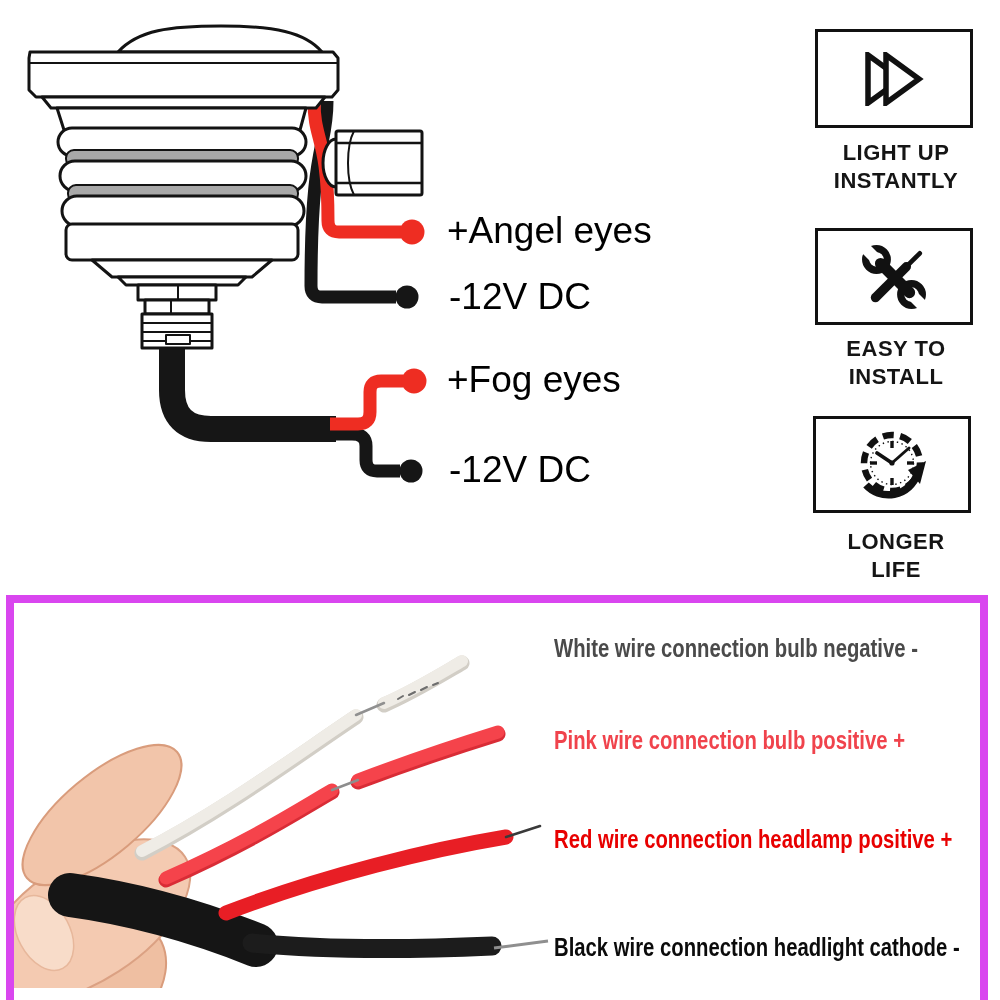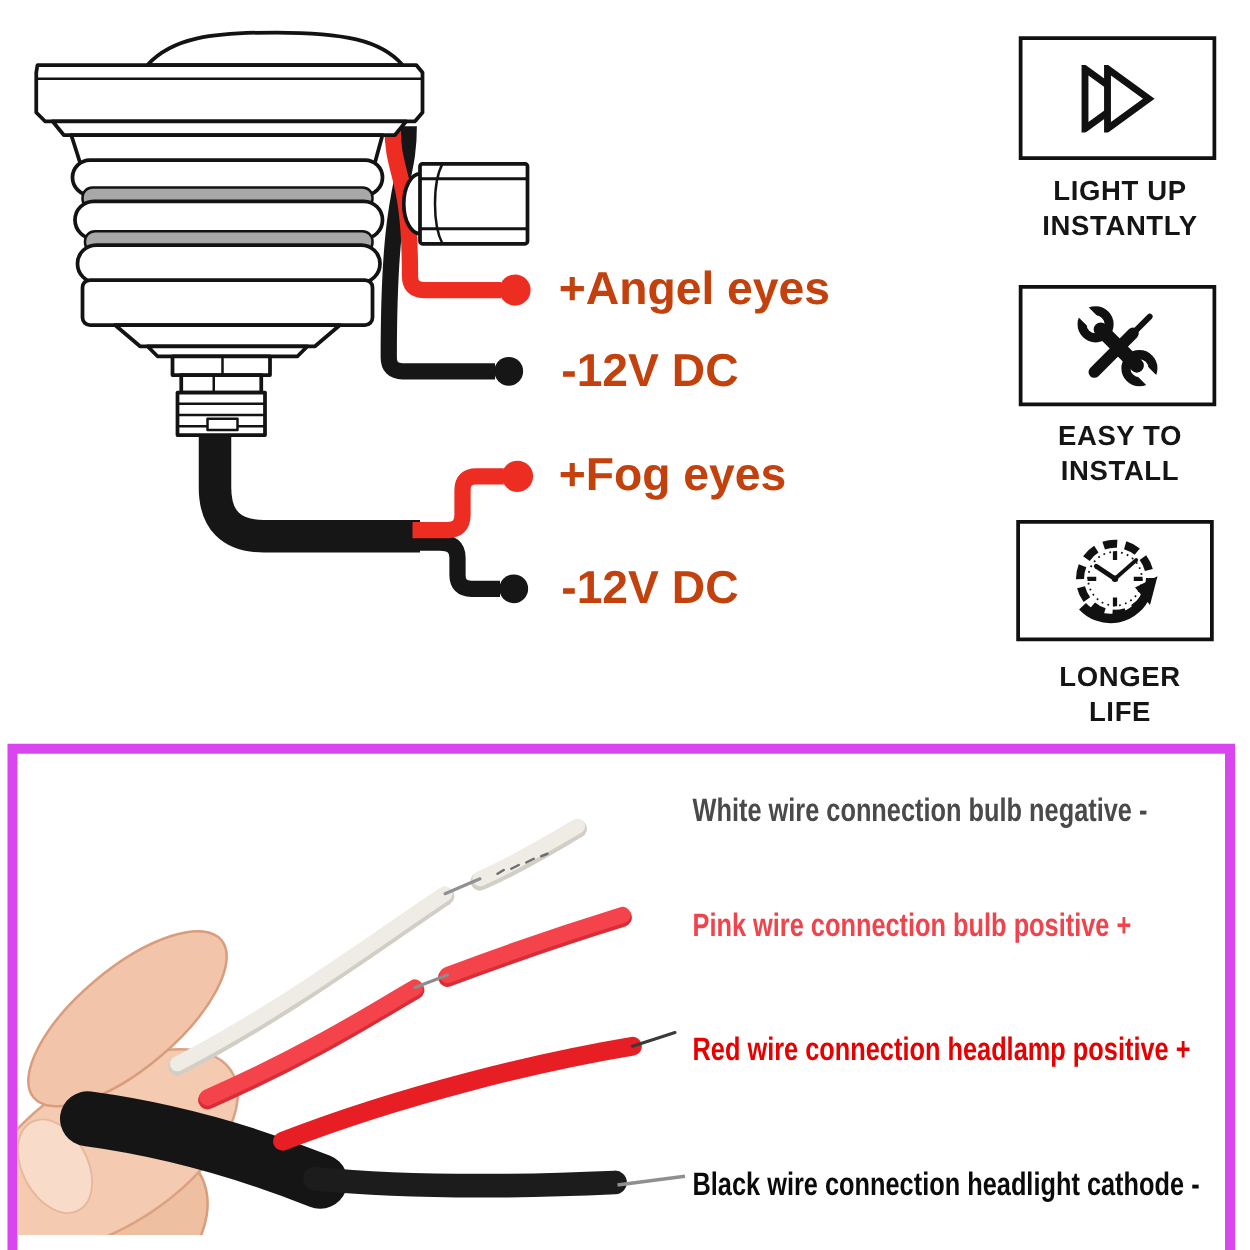--- a/index.html
+++ b/index.html
@@ -1,20 +1,20 @@
 <!DOCTYPE html>
 <html><head>
 <meta charset="utf-8">
 <style>
   html,body{margin:0;padding:0;background:#ffffff;}
   body{width:1000px;height:1000px;position:relative;overflow:hidden;
        font-family:"Liberation Sans","DejaVu Sans",sans-serif;}
   .abs{position:absolute;}
   
-  .lead-label{position:absolute;font-size:37px;font-weight:bold;color:#c2410c;
+  .lead-label{position:absolute;font-size:37px;font-weight:normal;color:#000000;
               white-space:nowrap;letter-spacing:0px;line-height:1;}
   
   .icon-box{position:absolute;width:158px;border:3px solid #111;background:#fff;
             display:flex;align-items:center;justify-content:center;box-sizing:border-box;}
   .feature-caption{position:absolute;left:784px;width:224px;text-align:center;
                    font-size:22px;font-weight:bold;color:#151515;letter-spacing:.5px;
                    line-height:28px;}
   
   .guide-box{position:absolute;left:6px;top:595px;width:982px;height:493px;
              border:8px solid #d946ef;background:#fff;box-sizing:border-box;}

